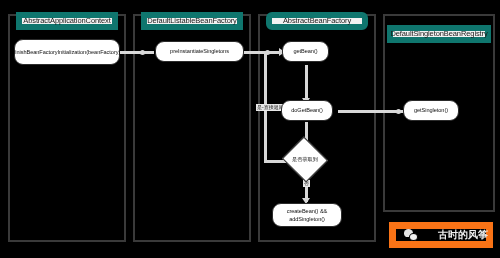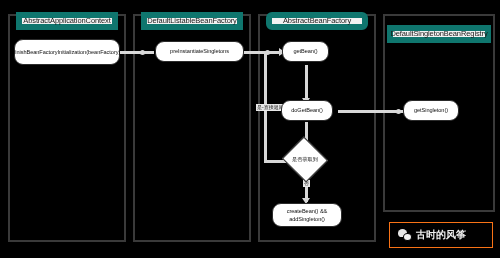--- a/index.html
+++ b/index.html
@@ -142,23 +142,23 @@
     text-align: center;
     word-break: break-all;
   }
 
   
   .watermark {
     position: absolute;
     box-sizing: border-box;
     display: flex;
     align-items: center;
-    gap: 4px;
-    background: #000000;
-    border: 1px solid #f97316;
+    gap: 20px;
+    background: #000000;
+    border: 7px solid #f97316;
     padding: 0 8px;
     z-index: 20;
   }
   .wechat-icon {
     width: 14px;
     height: 12px;
     position: relative;
     flex: none;
   }
   .wechat-icon .b1 {

